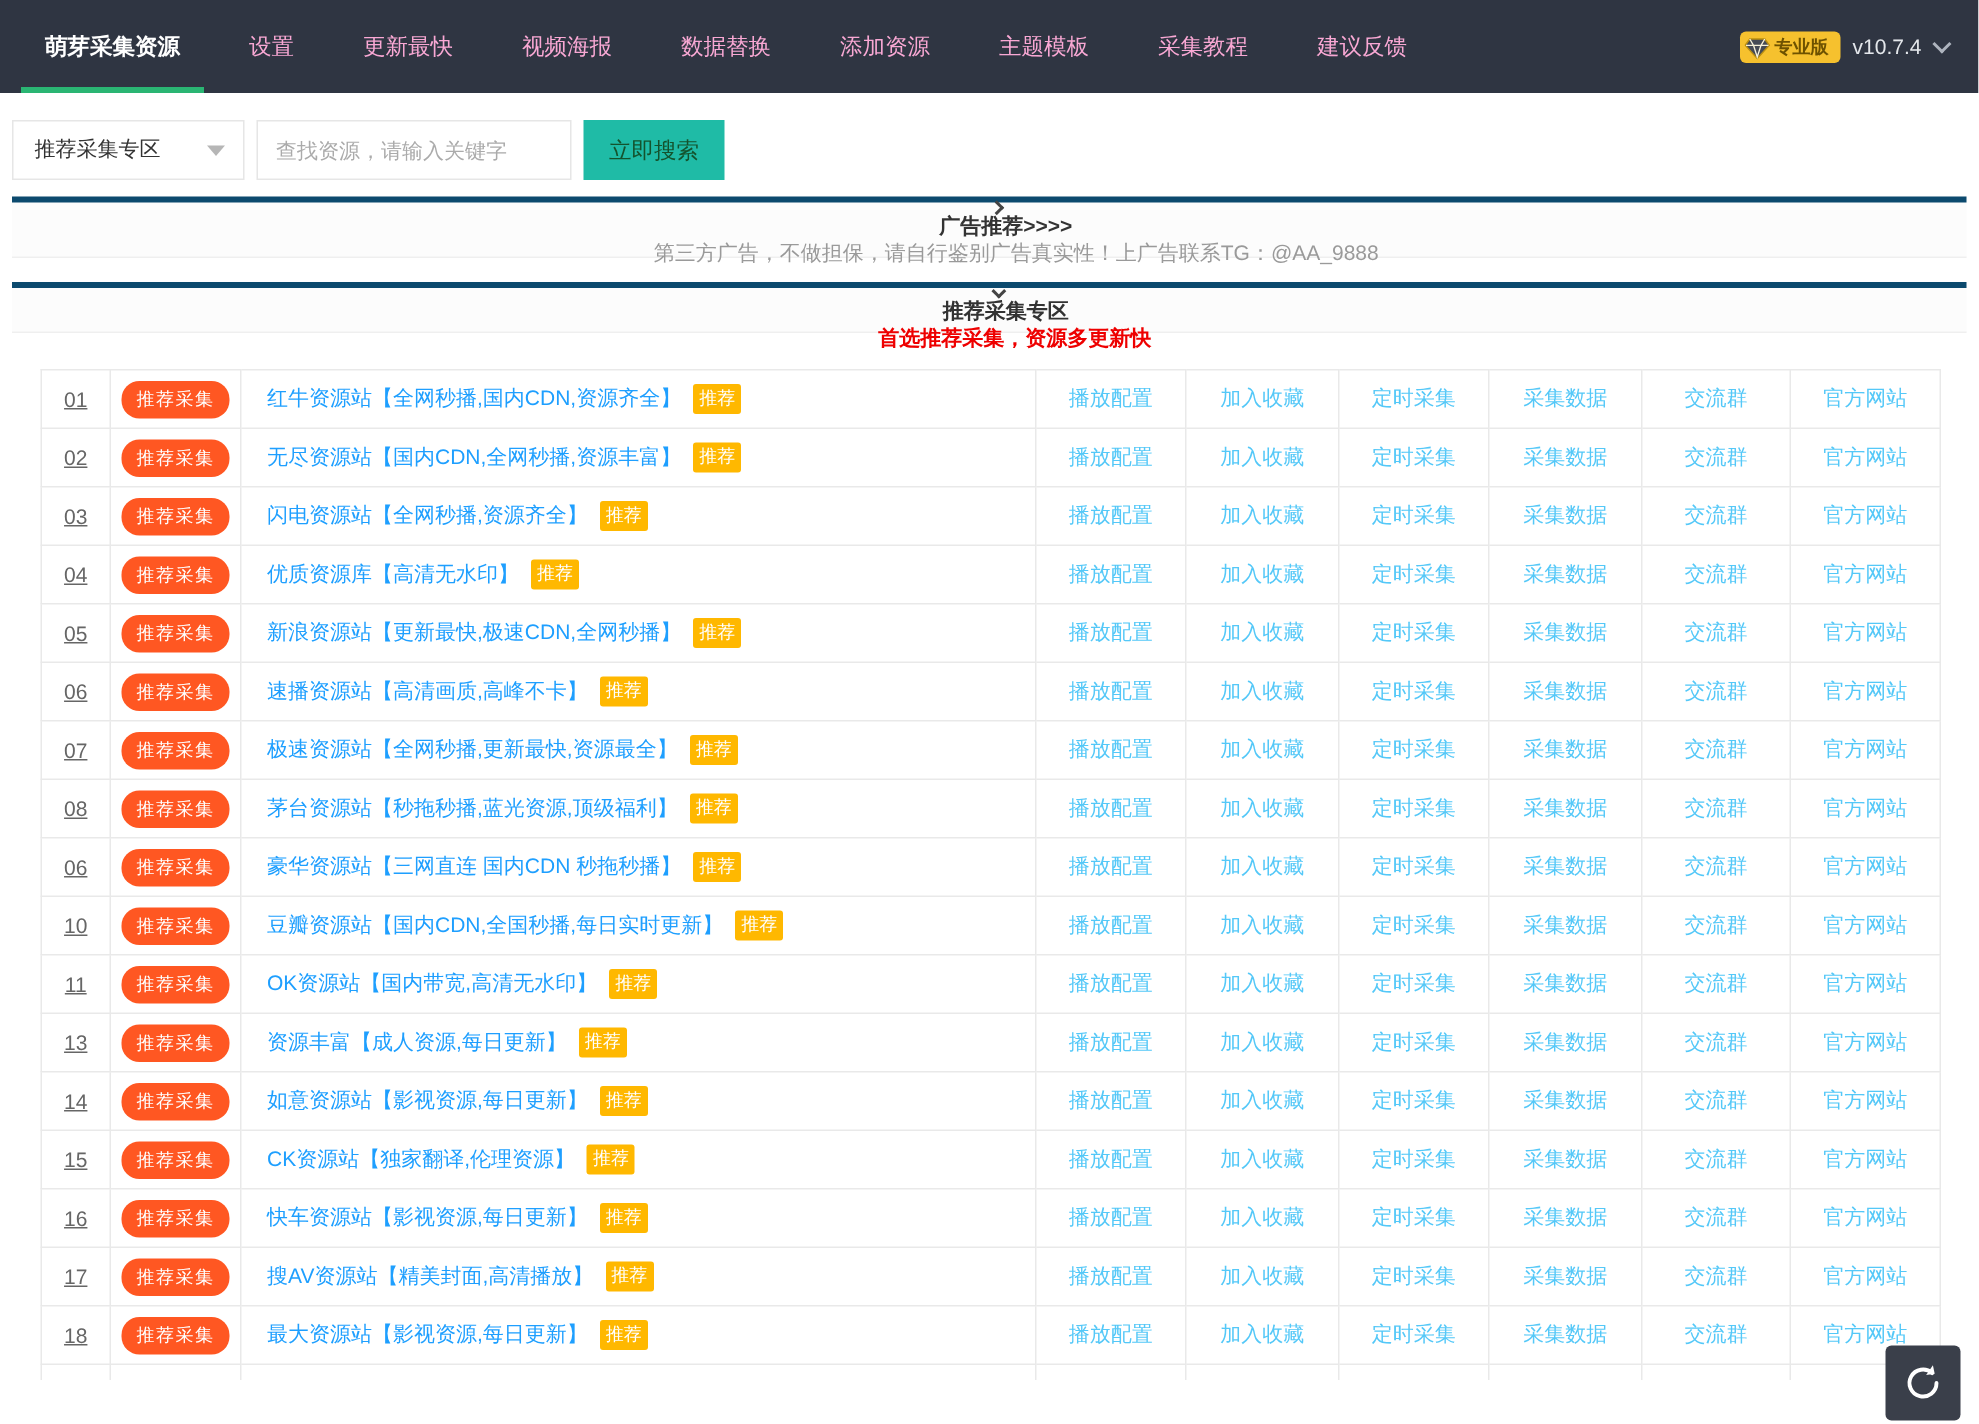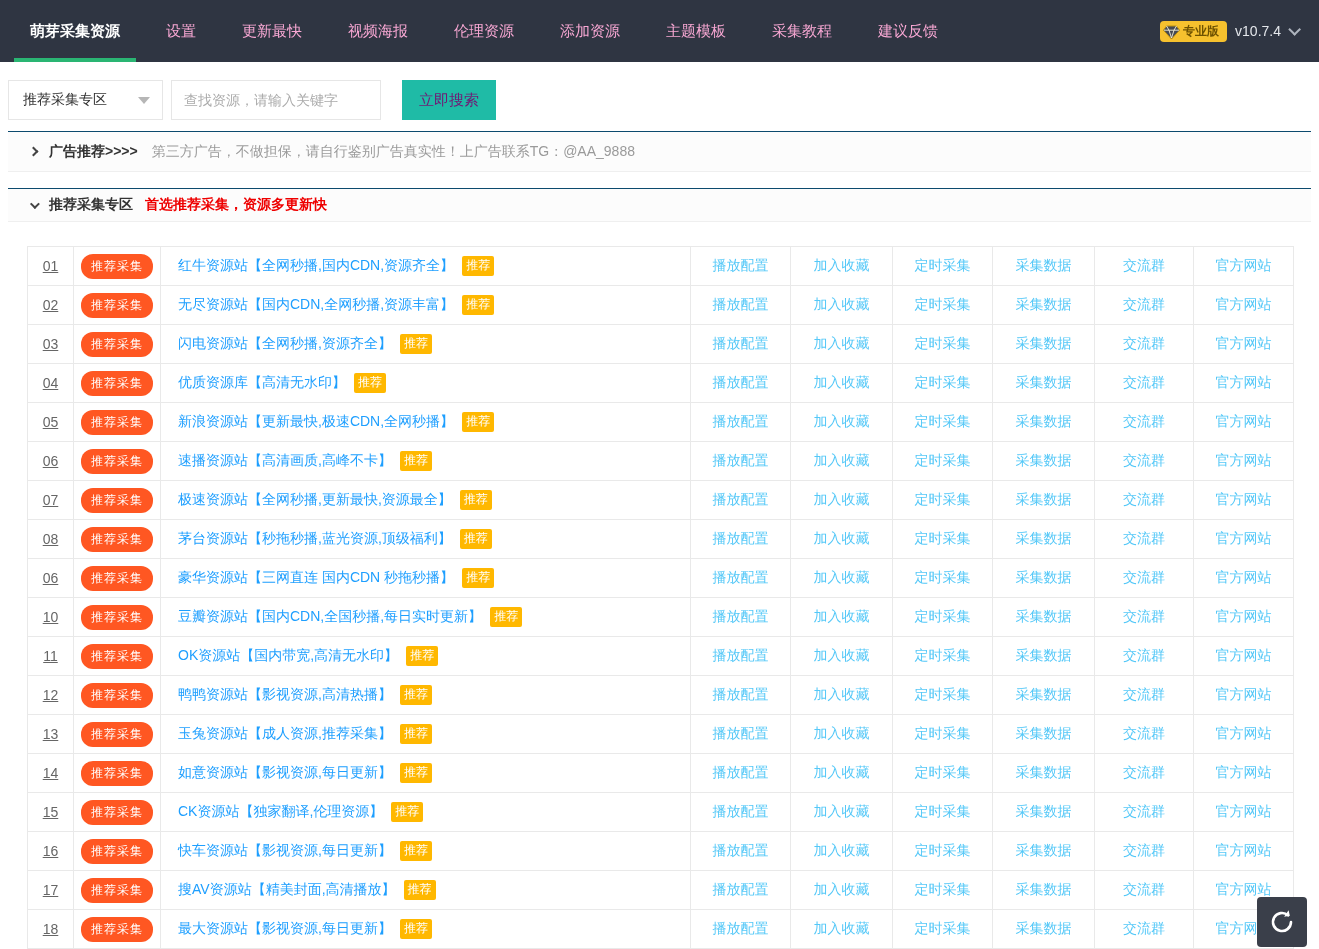--- a/index.html
+++ b/index.html
@@ -27,26 +27,26 @@
   .search-bar { display:flex; align-items:center; margin:18px 0 0 8px; height:40px; }
   .select-box { width:155px; height:40px; border:1px solid #E6E6E6; background:#fff;
     display:flex; align-items:center; justify-content:space-between;
     padding:0 12px 0 14px; font-size:14px; color:#333; cursor:pointer; }
   .caret-down { width:0; height:0; border-left:6px solid transparent;
     border-right:6px solid transparent; border-top:7px solid #B6B6B6; }
   .search-input { width:210px; height:40px; border:1px solid #E6E6E6; margin-left:8px;
     padding:0 12px; font-size:14px; color:#333; outline:none;
     font-family:"Liberation Sans","DejaVu Sans",sans-serif; }
   .search-input::placeholder { color:#ABABAB; }
-  .search-btn { width:94px; height:40px; margin-left:21px; background:#1FBBA6;
-    border:none; color:#701a75; font-size:15px; cursor:pointer; }
-
-  
-  .panel { margin:16px 8px; background:#FCFCFC; border-top:1px solid #0c4a6e;
-    border-bottom:1px solid #EFEFEF; display:flex; align-items:center; padding-left:22px; }
+  .search-btn { width:94px; height:40px; margin-left:8px; background:#1FBBA6;
+    border:none; color:#14532d; font-size:15px; cursor:pointer; }
+
+  
+  .panel { margin:16px 8px; background:#FCFCFC; border-top:4px solid #0c4a6e;
+    border-bottom:1px solid #EFEFEF; display:flex; align-items:center; padding-left:22px;flex-direction:column; }
   .panel.ad { margin-top:11px; height:41px; }
   .panel.section { margin-top:6px; height:34px; }
   .chev { width:7px; height:7px; border-right:2px solid #444; border-bottom:2px solid #444;
     margin-right:12px; flex:none; }
   .chev.right { transform:rotate(-45deg); }
   .chev.down  { transform:rotate(45deg) translateY(-2px); }
   .panel-label { font-size:14px; font-weight:bold; color:#333; white-space:nowrap; }
   .ad-text { font-size:14px; color:#9A9A9A; margin-left:14px; white-space:nowrap; }
   .section-sub { font-size:14px; font-weight:bold; color:#EE0000; margin-left:12px; white-space:nowrap; }
 
@@ -72,21 +72,21 @@
 </style>
 </head>
 <body>
 
 <header class="navbar">
   <nav class="nav-items">
     <span class="nav-item active">萌芽采集资源</span>
     <span class="nav-item">设置</span>
     <span class="nav-item">更新最快</span>
     <span class="nav-item">视频海报</span>
-    <span class="nav-item">伦理资源</span>
+    <span class="nav-item">数据替换</span>
     <span class="nav-item">添加资源</span>
     <span class="nav-item">主题模板</span>
     <span class="nav-item">采集教程</span>
     <span class="nav-item">建议反馈</span>
   </nav>
   <div class="nav-right">
     <span class="pro-badge">
       <span style="display:inline-flex;">
         <svg width="17" height="15" viewBox="0 0 17 15">
           <path d="M3.5 1h10l3 4.2-8 8.8-8-8.8z" fill="#454A54" stroke="#B98E12" stroke-width="1"></path>
@@ -271,37 +271,24 @@
       <a class="title-link">OK资源站【国内带宽,高清无水印】</a><span class="tag">推荐</span>
     </td>
   <td class="action"><a class="action-link">播放配置</a></td>
         <td class="action"><a class="action-link">加入收藏</a></td>
         <td class="action"><a class="action-link">定时采集</a></td>
         <td class="action"><a class="action-link">采集数据</a></td>
         <td class="action"><a class="action-link">交流群</a></td>
         <td class="action"><a class="action-link">官方网站</a></td>
       </tr>
       <tr>
-    <td class="num">12</td>
-    <td class="badge-cell"><span class="rec-badge">推荐采集</span></td>
-    <td class="title-cell">
-      <a class="title-link">鸭鸭资源站【影视资源,高清热播】</a><span class="tag">推荐</span>
-    </td>
-  <td class="action"><a class="action-link">播放配置</a></td>
-        <td class="action"><a class="action-link">加入收藏</a></td>
-        <td class="action"><a class="action-link">定时采集</a></td>
-        <td class="action"><a class="action-link">采集数据</a></td>
-        <td class="action"><a class="action-link">交流群</a></td>
-        <td class="action"><a class="action-link">官方网站</a></td>
-      </tr>
-      <tr>
     <td class="num">13</td>
     <td class="badge-cell"><span class="rec-badge">推荐采集</span></td>
     <td class="title-cell">
-      <a class="title-link">玉兔资源站【成人资源,推荐采集】</a><span class="tag">推荐</span>
+      <a class="title-link">资源丰富【成人资源,每日更新】</a><span class="tag">推荐</span>
     </td>
   <td class="action"><a class="action-link">播放配置</a></td>
         <td class="action"><a class="action-link">加入收藏</a></td>
         <td class="action"><a class="action-link">定时采集</a></td>
         <td class="action"><a class="action-link">采集数据</a></td>
         <td class="action"><a class="action-link">交流群</a></td>
         <td class="action"><a class="action-link">官方网站</a></td>
       </tr>
       <tr>
     <td class="num">14</td>

